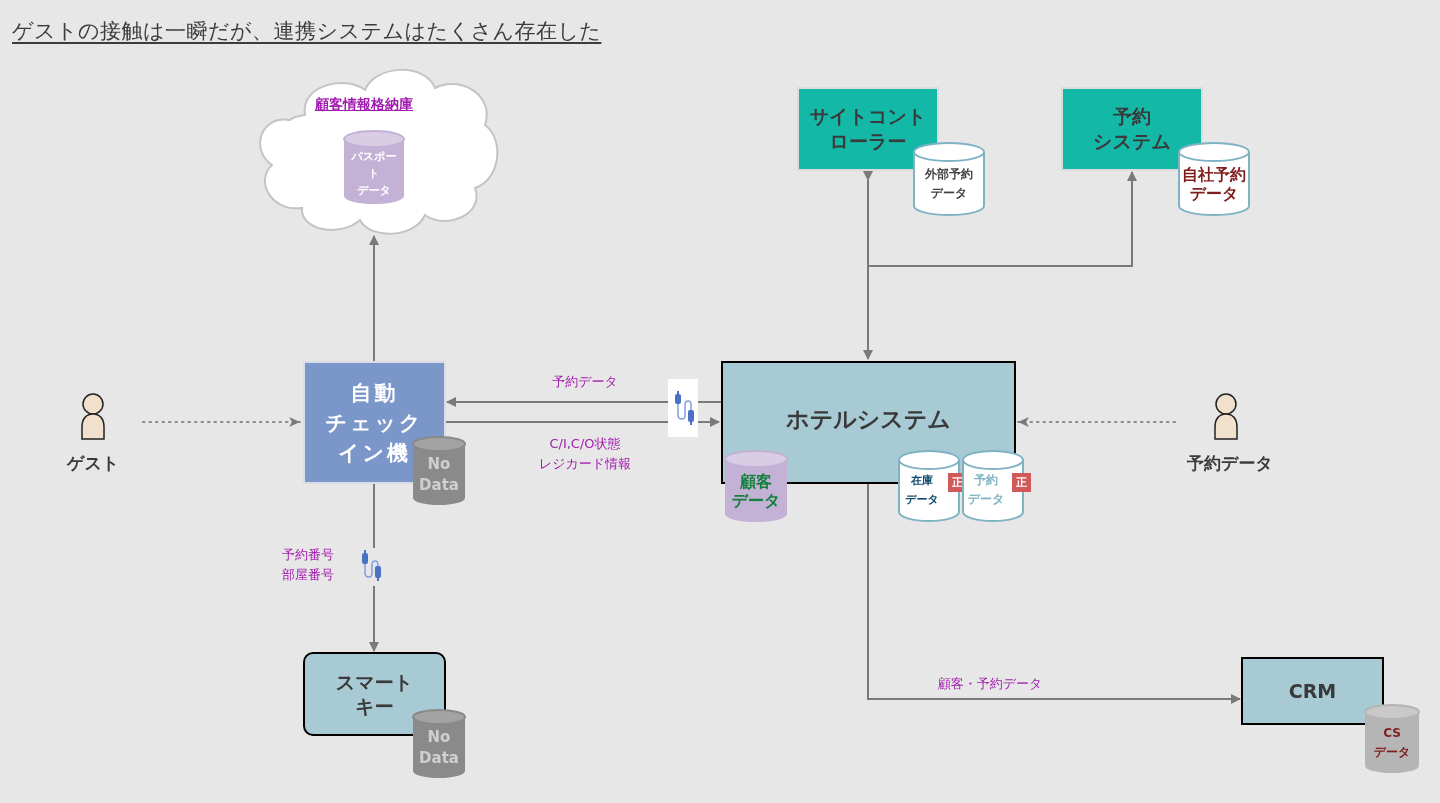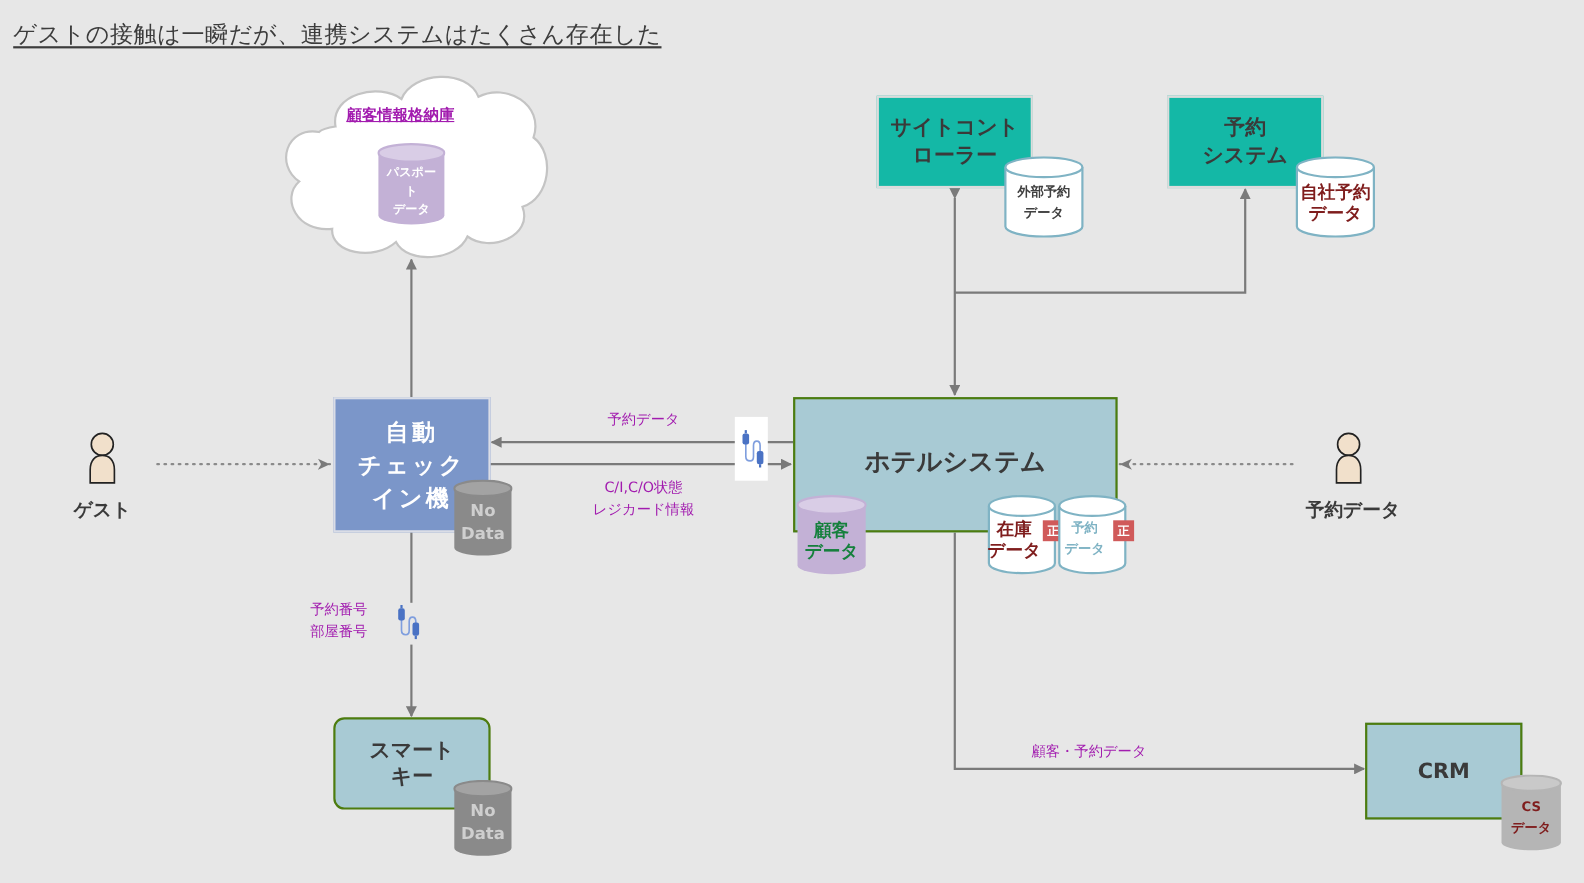--- a/index.html
+++ b/index.html
@@ -9,21 +9,21 @@
   }
   .abs { position: absolute; }
   .title {
     left: 12px; top: 17px; font-size: 21px; color: #3c3c3c; text-decoration: underline;
     text-underline-offset: 4px; text-decoration-thickness: 2px; letter-spacing: 0.5px;
   }
   svg.layer { position: absolute; left: 0; top: 0; }
   .box { position: absolute; display: flex; align-items: center; justify-content: center; text-align: center; white-space: pre-line; font-weight: bold; box-sizing: border-box; }
   .box-gray { background: #14b8a6; border: 2px solid #dcdcdc; color: #3a3a3a; font-size: 19px; line-height: 25px; }
   .box-blue { background: #7b96c9; border: 2px solid #dadde6; color: #fff; font-size: 21px; line-height: 30px; letter-spacing: 3px; }
-  .box-teal { background: #a8cad4; border: 2px solid #4d7c0f; color: #3a3a3a; }
+  .box-teal { background: #a8cad4; border: 2px solid #000000; color: #3a3a3a; }
   .cyl { position: absolute; }
   .cyl-label { position: absolute; left: 0; width: 100%; text-align: center; font-weight: bold; white-space: pre-line; }
   .lbl { position: absolute; font-size: 13px; color: #a21caf; white-space: pre-line; text-align: center; line-height: 20px; }
   .person-label { position: absolute; font-size: 17px; font-weight: bold; color: #3a3a3a; }
   .badge { position: absolute; width: 19px; height: 19px; background: #d05a5a; color: #fff; font-size: 11px; font-weight: bold; display: flex; align-items: center; justify-content: center; }
   .cloud-title { position: absolute; font-size: 14px; font-weight: bold; color: #a21caf; text-decoration: underline; }
   .usb { position: absolute; background: #fff; }
 </style>
 </head>
 <body>
@@ -153,21 +153,21 @@
     <ellipse cx="32" cy="9" rx="31" ry="8" fill="#d9cde6" stroke="#c3b1d6" stroke-width="2"></ellipse>
   </svg>
   <div class="cyl-label" style="top:22px;font-size:16px;line-height:19px;color:#15803d;">顧客
 データ</div>
 </div>
 <div class="cyl" style="left:897px;top:450px;width:64px;height:74px;">
   <svg width="64" height="74">
     <path d="M2,10 L2,62 A30,9 0 0 0 62,62 L62,10" fill="#fff" stroke="#7fb3c4" stroke-width="2"></path>
     <ellipse cx="32" cy="10" rx="30" ry="9" fill="#fff" stroke="#7fb3c4" stroke-width="2"></ellipse>
   </svg>
-  <div class="cyl-label" style="top:21px;font-size:16px;line-height:19px;color:#7f1d1d;padding-right:14px;box-sizing:border-box;">在庫
+  <div class="cyl-label" style="top:21px;font-size:11px;line-height:19px;color:#0c4a6e;padding-right:14px;box-sizing:border-box;">在庫
 データ</div>
 </div>
 <div class="badge" style="left:948px;top:473px;">正</div>
 <div class="cyl" style="left:961px;top:450px;width:64px;height:74px;">
   <svg width="64" height="74">
     <path d="M2,10 L2,62 A30,9 0 0 0 62,62 L62,10" fill="#fff" stroke="#7fb3c4" stroke-width="2"></path>
     <ellipse cx="32" cy="10" rx="30" ry="9" fill="#fff" stroke="#7fb3c4" stroke-width="2"></ellipse>
   </svg>
   <div class="cyl-label" style="top:21px;font-size:12px;line-height:19px;color:#7fb3c4;padding-right:14px;box-sizing:border-box;">予約
 データ</div>
@@ -178,21 +178,21 @@
 キー</div>
 <div class="cyl" style="left:412px;top:709px;width:54px;height:70px;">
   <svg width="54" height="70">
     <path d="M1,8 L1,62 A26,7 0 0 0 53,62 L53,8 Z" fill="#8a8a8a"></path>
     <ellipse cx="27" cy="8" rx="26" ry="7" fill="#a3a3a3" stroke="#8a8a8a" stroke-width="2"></ellipse>
   </svg>
   <div class="cyl-label" style="top:18px;font-size:15px;line-height:21px;color:#cfcfcf;">No
 Data</div>
 </div>
 
-<div class="box box-teal" style="left:1241px;top:657px;width:143px;height:88px;font-size:19px;">CRM</div>
+<div class="box box-teal" style="left:1241px;top:657px;width:143px;height:68px;font-size:19px;">CRM</div>
 <div class="cyl" style="left:1364px;top:704px;width:56px;height:70px;">
   <svg width="56" height="70">
     <path d="M1,8 L1,62 A27,7 0 0 0 55,62 L55,8 Z" fill="#b5b5b5"></path>
     <ellipse cx="28" cy="8" rx="27" ry="7" fill="#c9c9c9" stroke="#b5b5b5" stroke-width="2"></ellipse>
   </svg>
   <div class="cyl-label" style="top:20px;font-size:12px;line-height:19px;color:#7f1d1d;">CS
 データ</div>
 </div>
 
 </body></html>

